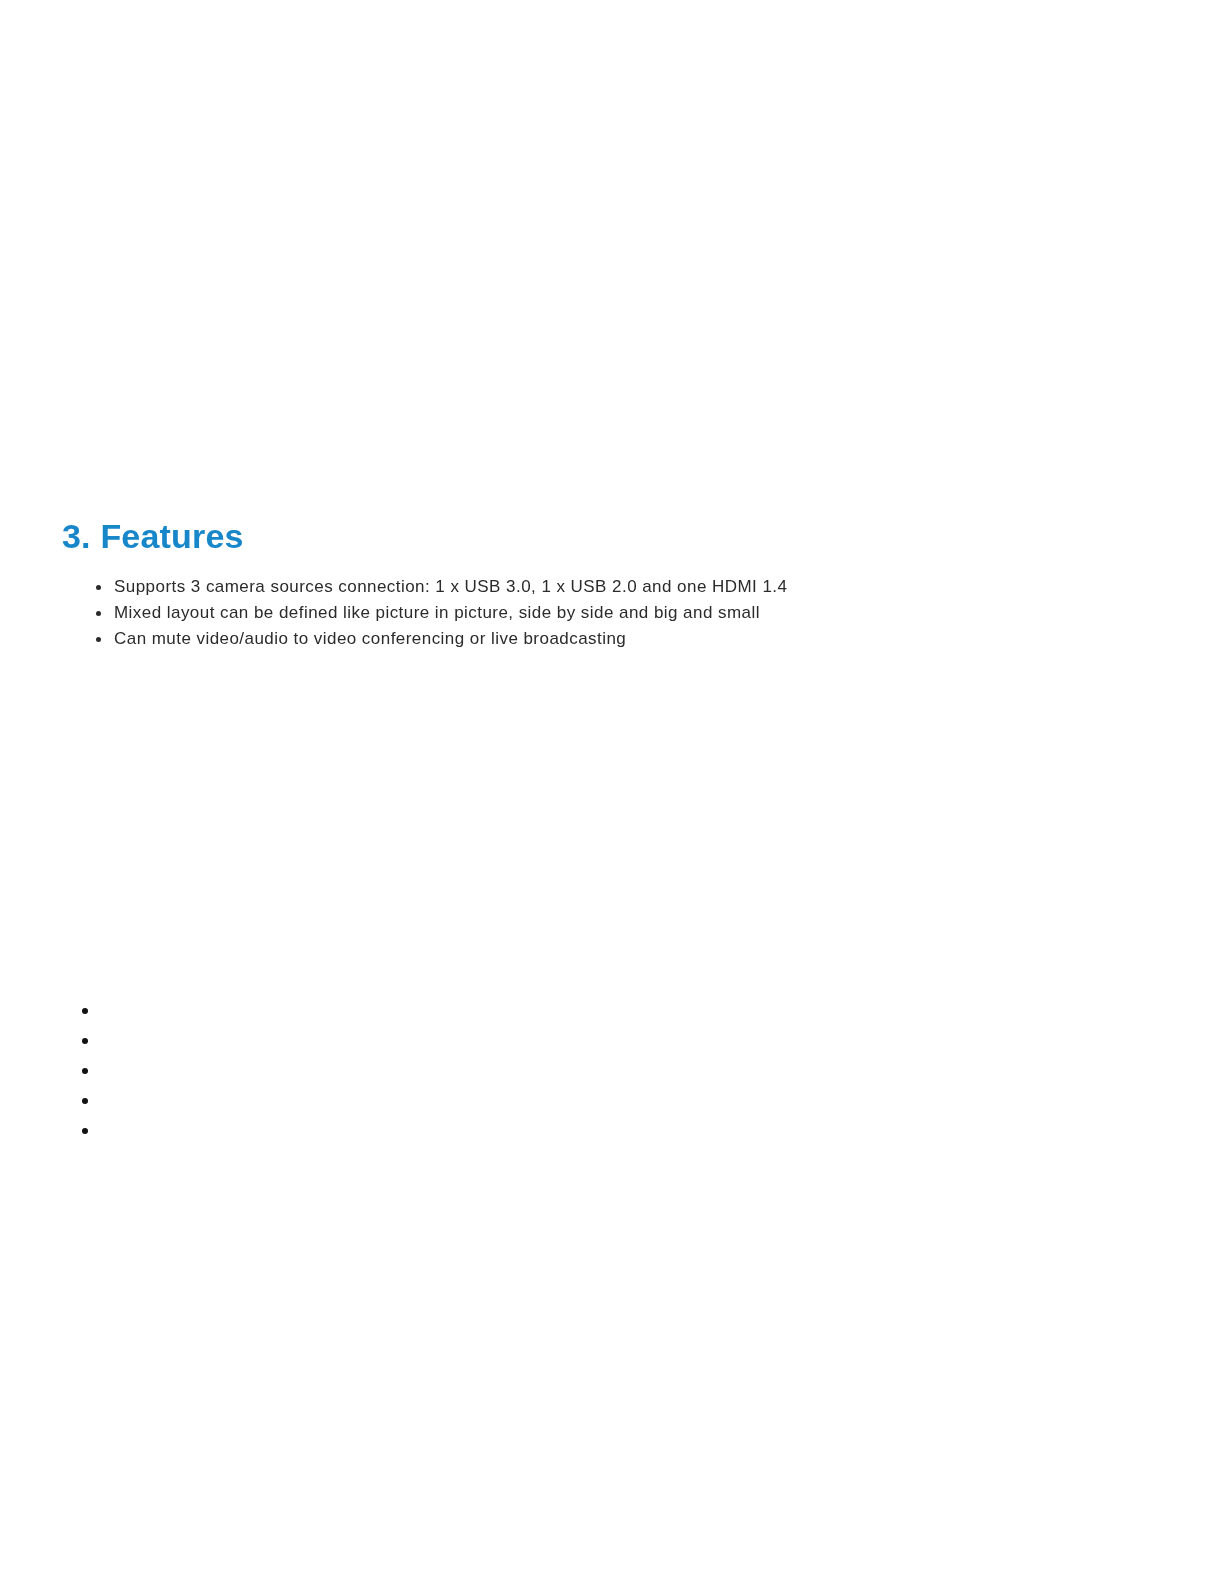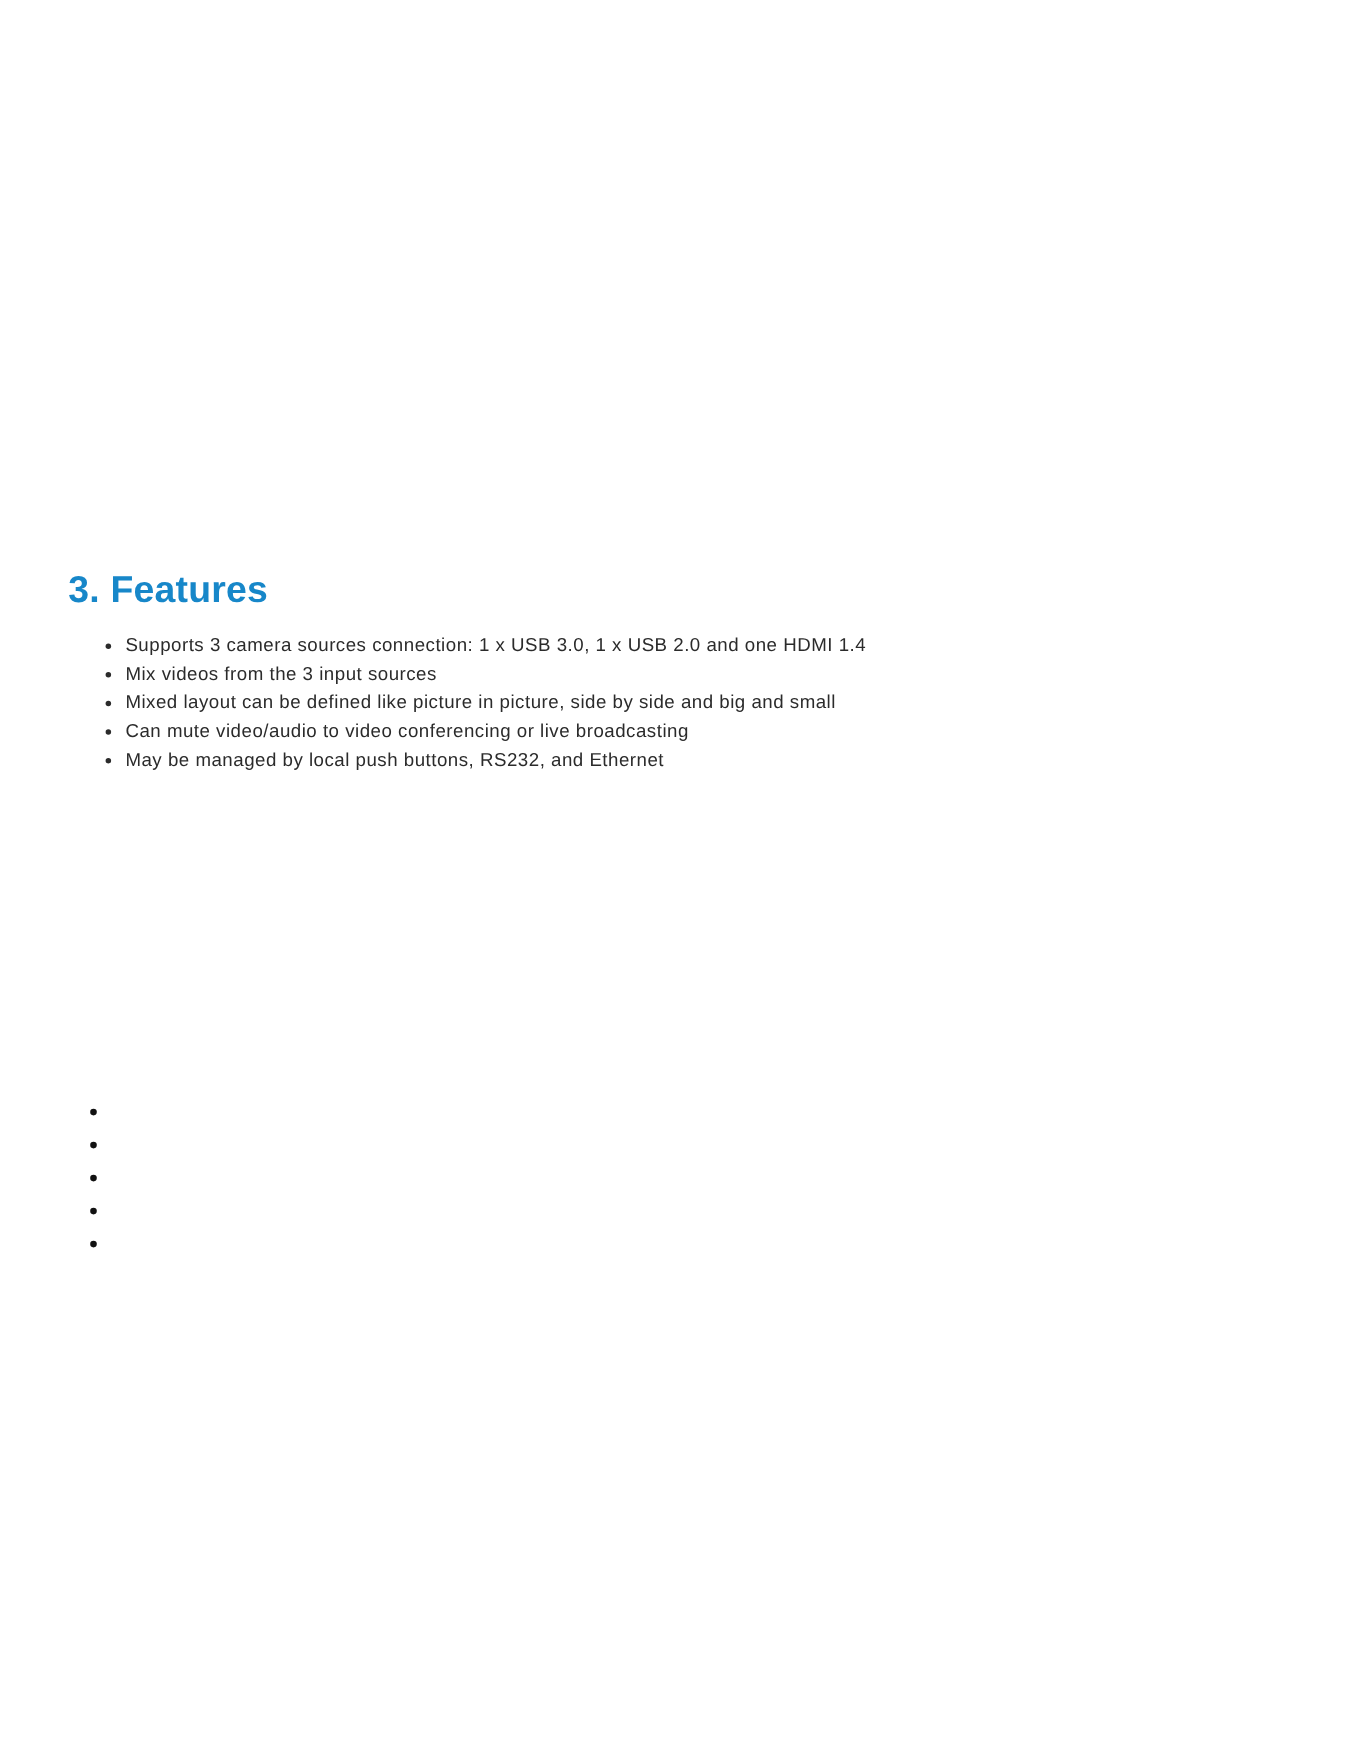--- a/index.html
+++ b/index.html
@@ -79,24 +79,22 @@
   }
 </style>
 </head>
 <body>
 
 <div class="page">
   <h2 class="heading">3. Features</h2>
 
   <ul class="features">
       <li>Supports 3 camera sources connection: 1 x USB 3.0, 1 x USB 2.0 and one HDMI 1.4</li>
-      <li>Mix videos from the 3 input sources</li>
       <li>Mixed layout can be defined like picture in picture, side by side and big and small</li>
       <li>Can mute video/audio to video conferencing or live broadcasting</li>
-      <li>May be managed by local push buttons, RS232, and Ethernet</li>
     </ul>
 
   <ul class="empty-list">
       <li></li>
       <li></li>
       <li></li>
       <li></li>
       <li></li>
     </ul>
 </div>

